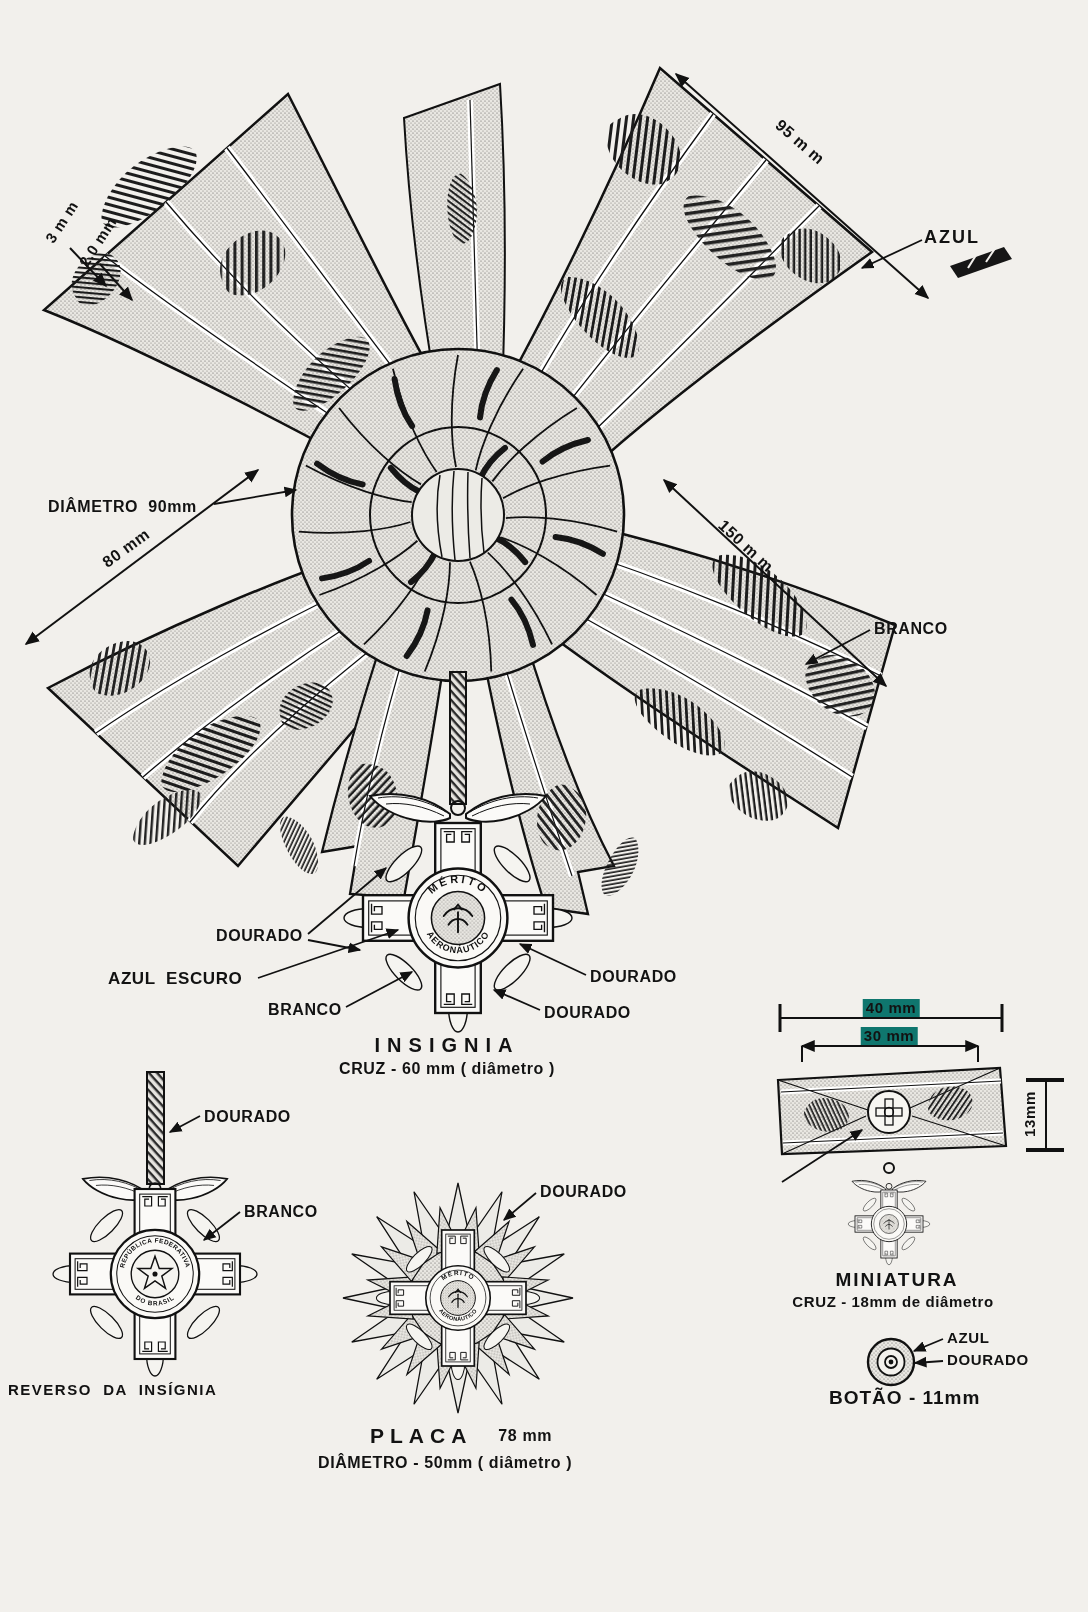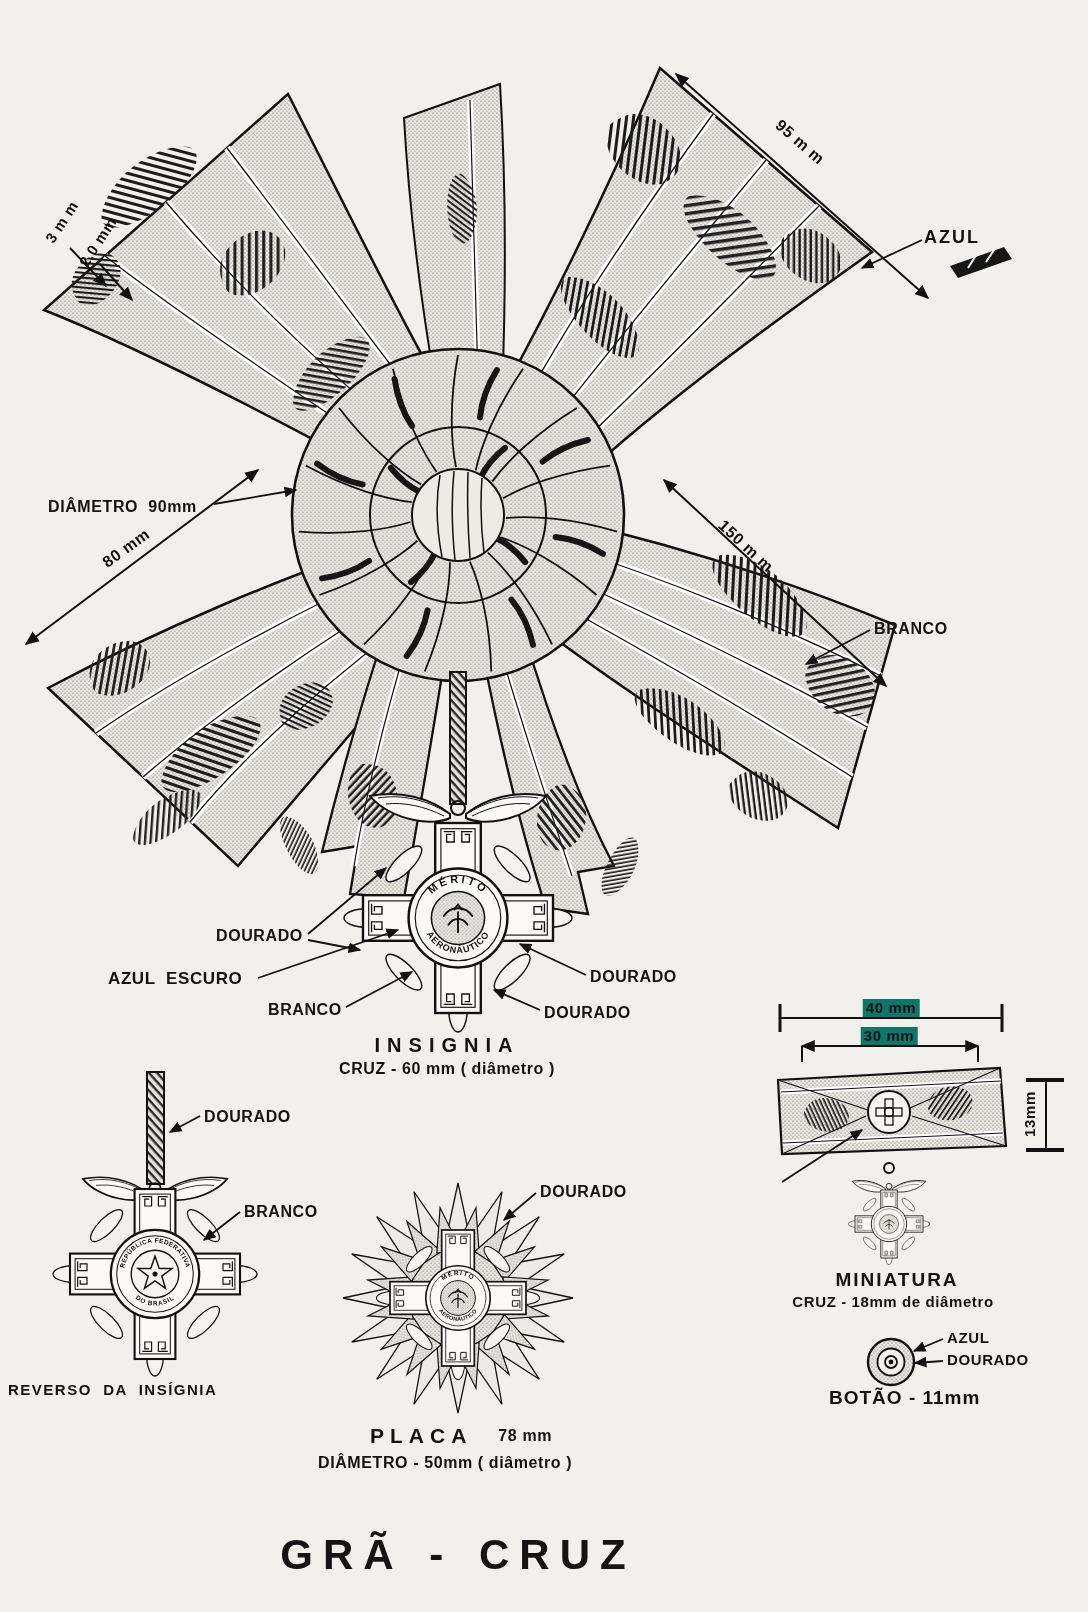--- a/index.html
+++ b/index.html
@@ -396,15 +396,14 @@
 <div class="lbl" style="left:370px;top:1423px;display:flex;align-items:center;">
   <span style="font-size:21px;letter-spacing:6px;">PLACA</span>
   <span style="font-size:16px;margin-left:26px;">78 mm</span>
 </div>
 <div class="lbl" style="left:318px;top:1453px;font-size:16px;">DIÂMETRO - 50mm ( diâmetro )</div>
 
 <div class="lbl" style="left:947px;top:1329px;font-size:15px;">AZUL</div>
 <div class="lbl" style="left:947px;top:1351px;font-size:15px;">DOURADO</div>
 <div class="lbl" style="left:829px;top:1387px;font-size:19px;letter-spacing:1px;">BOTÃO - 11mm</div>
 
-<div class="lbl footer" style="left:458px;top:1530px;transform:translateX(-50%);">GRÃ - CRUZ</div>
 
 </div>
 
 </body></html>

